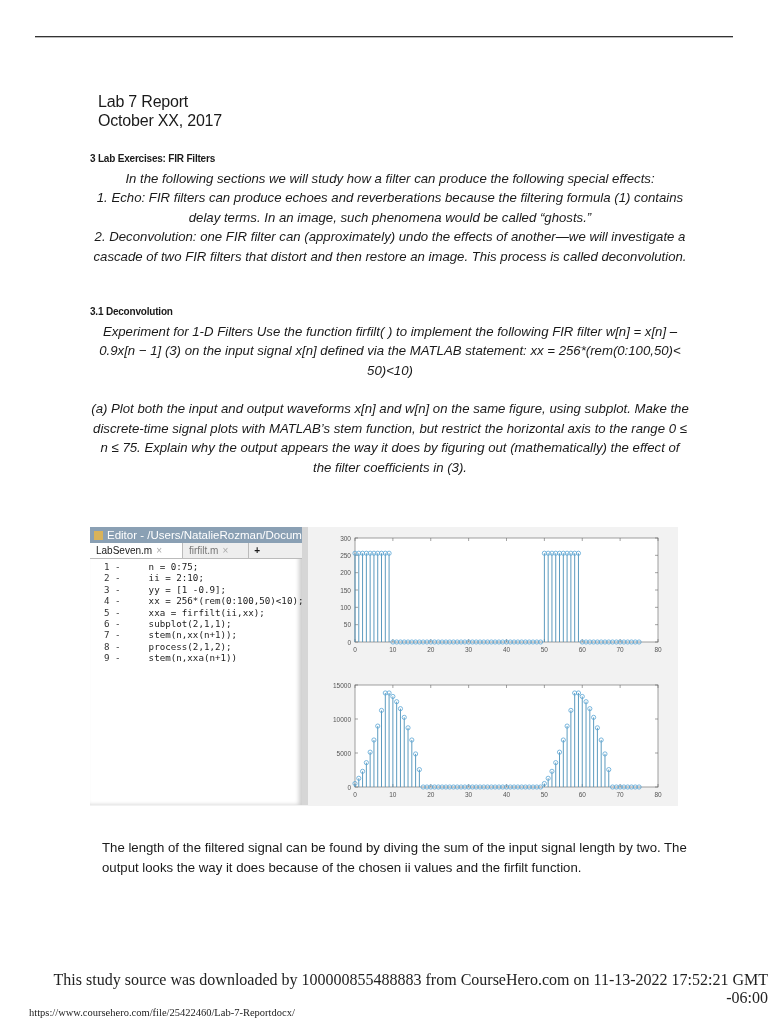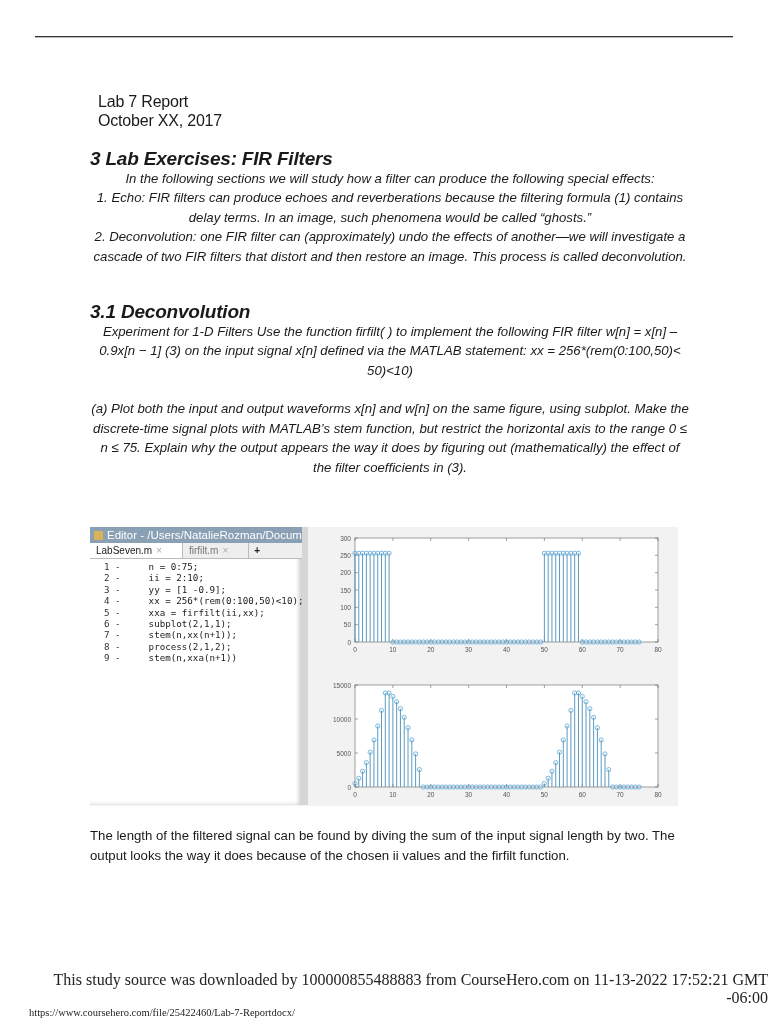--- a/index.html
+++ b/index.html
@@ -1,20 +1,20 @@
 <!DOCTYPE html>
 <html><head>
 <meta charset="utf-8">
 <style>
   html, body { margin:0; padding:0; background:#ffffff; }
   body { width:768px; height:1024px; position:relative; overflow:hidden; font-family:"Liberation Sans", "DejaVu Sans", sans-serif; color:#1a1a1a; }
   .top-rule { position:absolute; left:35px; top:36px; width:698px; height:1px; background:#333; box-shadow:0 1px 0 #bbb; }
   .doc { position:absolute; left:90px; top:92px; width:600px; font-size:13.2px; line-height:19.5px; }
   .title { font-weight:normal; font-size:16px; line-height:19px; letter-spacing:-0.2px;padding-left:8px; }
-  .h3 { font-weight:bold; font-style:italic; font-size:19px; letter-spacing:-0.2px; }
+  .h3 { font-weight:bold; font-size:10px; letter-spacing:-0.2px; }
   .it { font-style:italic;text-align:center; }
   .gap1 { height:19px; }
   .gap2 { height:36px; }
   .p { margin:0; }
   .figure { position:absolute; left:90px; top:527px; width:588px; height:279px; background:#f2f2f2; }
   .editor { position:absolute; left:0; top:0; width:212px; height:278px; background:#fff; border-right:6px solid #d6d6d6; box-shadow:inset -3px 0 4px #ccc; }
   .ed-title { height:16px; background:#8aa0b4; color:#fff; font-size:11.5px; line-height:16px; padding-left:4px; white-space:nowrap; overflow:hidden; }
   .ed-title .ico { display:inline-block; width:9px; height:9px; background:#d9b35a; margin-right:4px; vertical-align:-1px; }
   .ed-tabs { height:15px; background:#eee; border-bottom:1px solid #bbb; font-size:10px; line-height:15px; white-space:nowrap; position:relative; }
   .ed-tab { display:inline-block; padding:0 20px 0 6px; border-right:1px solid #bbb; }
@@ -466,16 +466,16 @@
           <circle cx="325.4875" cy="260" r="2.1" fill="none" stroke="#5aa6d6" stroke-width="0.8"></circle>
           <line x1="329.27500000000003" y1="260" x2="329.27500000000003" y2="260" stroke="#4a90b8" stroke-width="0.9"></line>
           <circle cx="329.27500000000003" cy="260" r="2.1" fill="none" stroke="#5aa6d6" stroke-width="0.8"></circle>
           <line x1="333.0625" y1="260" x2="333.0625" y2="260" stroke="#4a90b8" stroke-width="0.9"></line>
           <circle cx="333.0625" cy="260" r="2.1" fill="none" stroke="#5aa6d6" stroke-width="0.8"></circle>
         </g>
       </svg>
   </div>
 </div>
 
-<p class="after" style="margin:0">The length of the filtered signal can be found by diving the sum of the input signal length by two. The output looks the way it does because of the chosen ii values and the firfilt function.</p>
+<p class="after" style="margin:12px">The length of the filtered signal can be found by diving the sum of the input signal length by two. The output looks the way it does because of the chosen ii values and the firfilt function.</p>
 
 <div class="footer1">This study source was downloaded by 100000855488883 from CourseHero.com on 11-13-2022 17:52:21 GMT -06:00</div>
 <div class="footer2">https://www.coursehero.com/file/25422460/Lab-7-Reportdocx/</div>
 
 </body></html>

